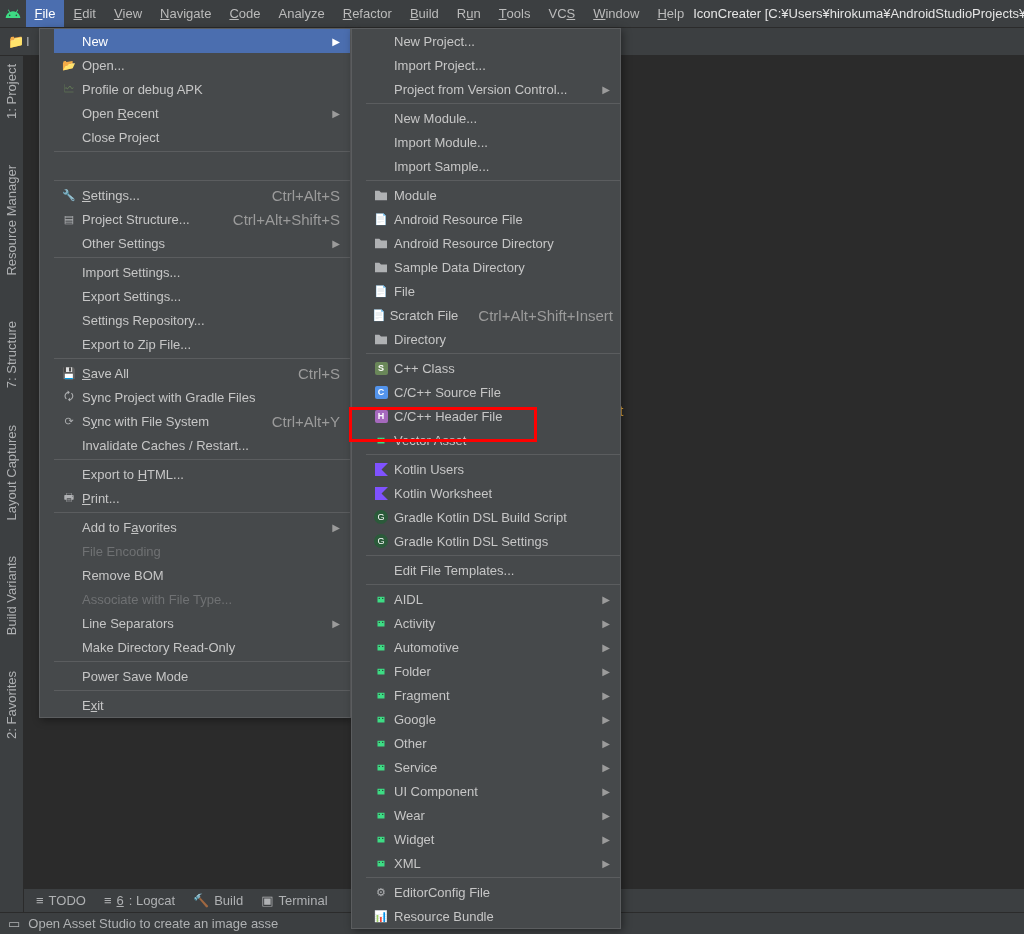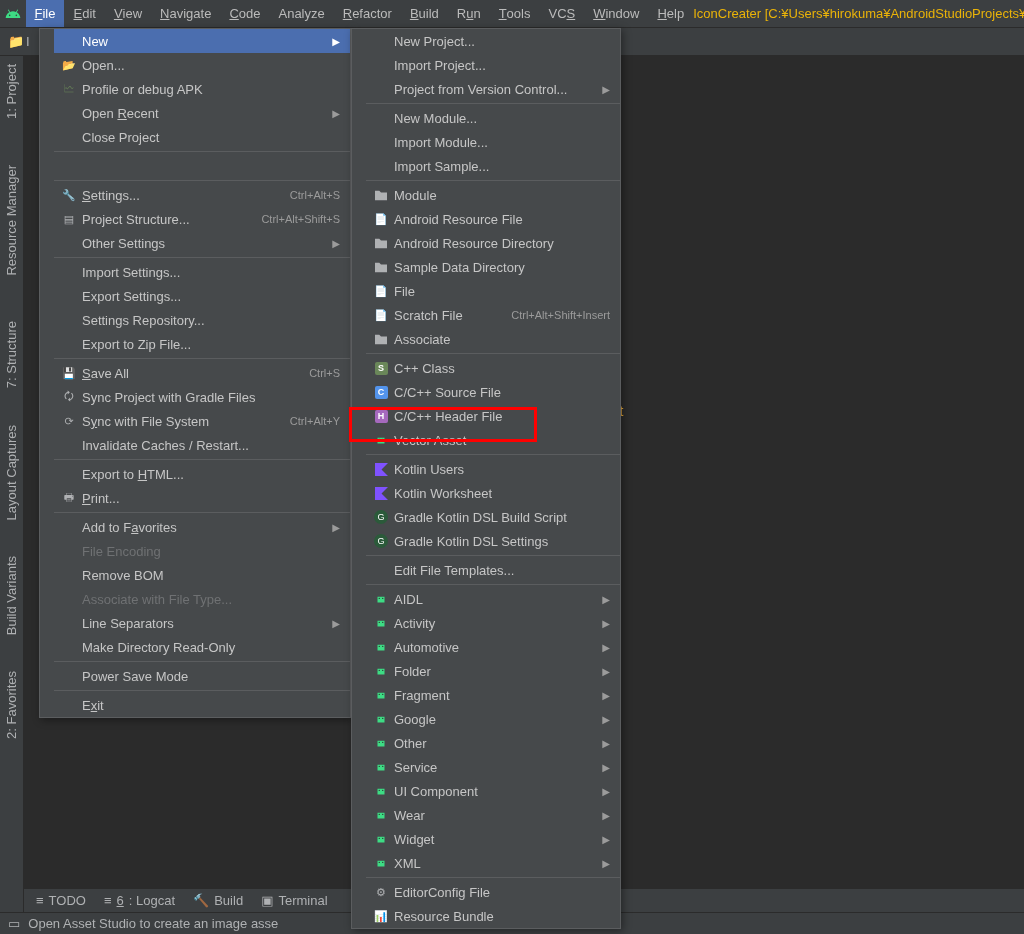--- a/index.html
+++ b/index.html
@@ -2,21 +2,21 @@
 <html><head>
 <meta charset="utf-8">
 <style>
 * { margin: 0; padding: 0; box-sizing: border-box; font-family: "Segoe UI", sans-serif; font-size: 13px; }
 body { background: #3c3f41; color: #bbbbbb; width: 1024px; height: 934px; overflow: hidden; position: relative; }
 
 .menubar { height: 28px; background: #3c3f41; display: flex; align-items: center; border-bottom: 1px solid #2b2b2b; }
 .menubar .logo { width: 26px; display:flex; align-items:center; justify-content:center; }
 .menubar .menu-item { padding: 0 9px; height: 100%; display:flex; align-items:center; cursor:pointer; }
 .menubar .menu-item.active { background: #4b6eaf; color:#fff; }
-.menubar .title-right { margin-left:auto; color:#eab308; padding-right:4px; white-space:nowrap; overflow:hidden; }
+.menubar .title-right { margin-left:auto; color:#e5e5e5; padding-right:4px; white-space:nowrap; overflow:hidden; }
 .menubar .und { text-decoration: underline; }
 
 .toolbar-strip { height:28px; background:#3c3f41; border-bottom:1px solid #2b2b2b; display:flex; align-items:center; padding-left:6px; }
 .toolbar-strip .icon { width:20px; height:20px; display:flex; align-items:center; justify-content:center; color:#afb1b3; }
 
 .sidebar-left { position:absolute; left:0; top:56px; width:24px; bottom:22px; background:#3c3f41; border-right:1px solid #2b2b2b; display:flex; flex-direction:column; align-items:center; }
 .sidebar-left .vtab { writing-mode: vertical-rl; transform: rotate(180deg); padding:8px 2px; font-size:12px; color:#afb1b3; cursor:pointer; display:flex; align-items:center; gap:4px; }
 
 .editor-area { position:absolute; left:24px; right:0; top:56px; bottom:46px; background:#2b2b2b; display:flex; align-items:center; justify-content:center; }
 .welcome { text-align:left; color:#8b8b8b; }
@@ -27,21 +27,21 @@
 .bottom-bar .btab { display:flex; align-items:center; gap:5px; cursor:pointer; }
 .bottom-bar .und { text-decoration: underline; }
 .status-bar { position:absolute; left:0; right:0; bottom:0; height:22px; background:#3c3f41; border-top:1px solid #2b2b2b; display:flex; align-items:center; padding-left:8px; color:#afb1b3; font-size:12px; gap:8px; }
 
 .dropdown { position:absolute; background:#46494b; border:1px solid #5b5d5f; box-shadow: 2px 2px 8px rgba(0,0,0,0.4); padding-left: 14px; }
 .dropdown .item { height:24px; display:flex; align-items:center; padding:0 10px 0 6px; cursor:pointer; color:#c6c6c6; white-space:nowrap; }
 .dropdown .item.selected { background:#4b6eaf; color:#fff; }
 .dropdown .item.disabled { color:#6f7173; }
 .dropdown .item .icn { width:18px; height:16px; display:flex; align-items:center; justify-content:center; margin-right:4px; font-size:11px; }
 .dropdown .item .lbl { flex:1; }
-.dropdown .item .shc { color:#9b9b9b; font-size:11px; margin-left:20px; }
+.dropdown .item .shc { color:#9b9b9b; font-size:15px; margin-left:20px; }
 .dropdown .item .arrow { width:8px; text-align:right; color:#9b9b9b; font-size:10px; margin-left:12px; }
 .dropdown .item.selected .arrow { color:#fff; }
 .dropdown .sep { height:1px; background:#5b5d5f; margin:2px 0; }
 .dropdown .und { text-decoration: underline; }
 
 .highlight-box { position:absolute; border:3px solid #ff0000; pointer-events:none; }
 .gradle-icon { color:#00b14f; background:#2b5a3a; border-radius:50%; width:14px; height:14px; display:flex; align-items:center; justify-content:center; font-size:9px; color:#fff; }
 .s-icon { background:#6a8759; color:#fff; width:13px; height:13px; border-radius:2px; display:flex; align-items:center; justify-content:center; font-size:9px; font-weight:bold; }
 .c-icon { background:#5394ec; color:#fff; width:13px; height:13px; border-radius:2px; display:flex; align-items:center; justify-content:center; font-size:9px; font-weight:bold; }
 .h-icon { background:#a569bd; color:#fff; width:13px; height:13px; border-radius:2px; display:flex; align-items:center; justify-content:center; font-size:9px; font-weight:bold; }
@@ -303,21 +303,21 @@
       <span class="icn">📄</span>
       <span class="lbl">Scratch File</span>
       <span class="shc">Ctrl+Alt+Shift+Insert</span>
     </div>
     <div class="item">
       <span class="icn">
         <svg width="14" height="12" viewBox="0 0 16 14">
           <path fill="#afb1b3" d="M1 2h5l2 2h7v9H1z"></path>
         </svg>
       </span>
-      <span class="lbl">Associate</span>
+      <span class="lbl">Directory</span>
     </div>
     <div class="sep"></div>
     <div class="item">
       <span class="icn">
         <span class="s-icon">S</span>
       </span>
       <span class="lbl">C++ Class</span>
     </div>
     <div class="item">
       <span class="icn">

